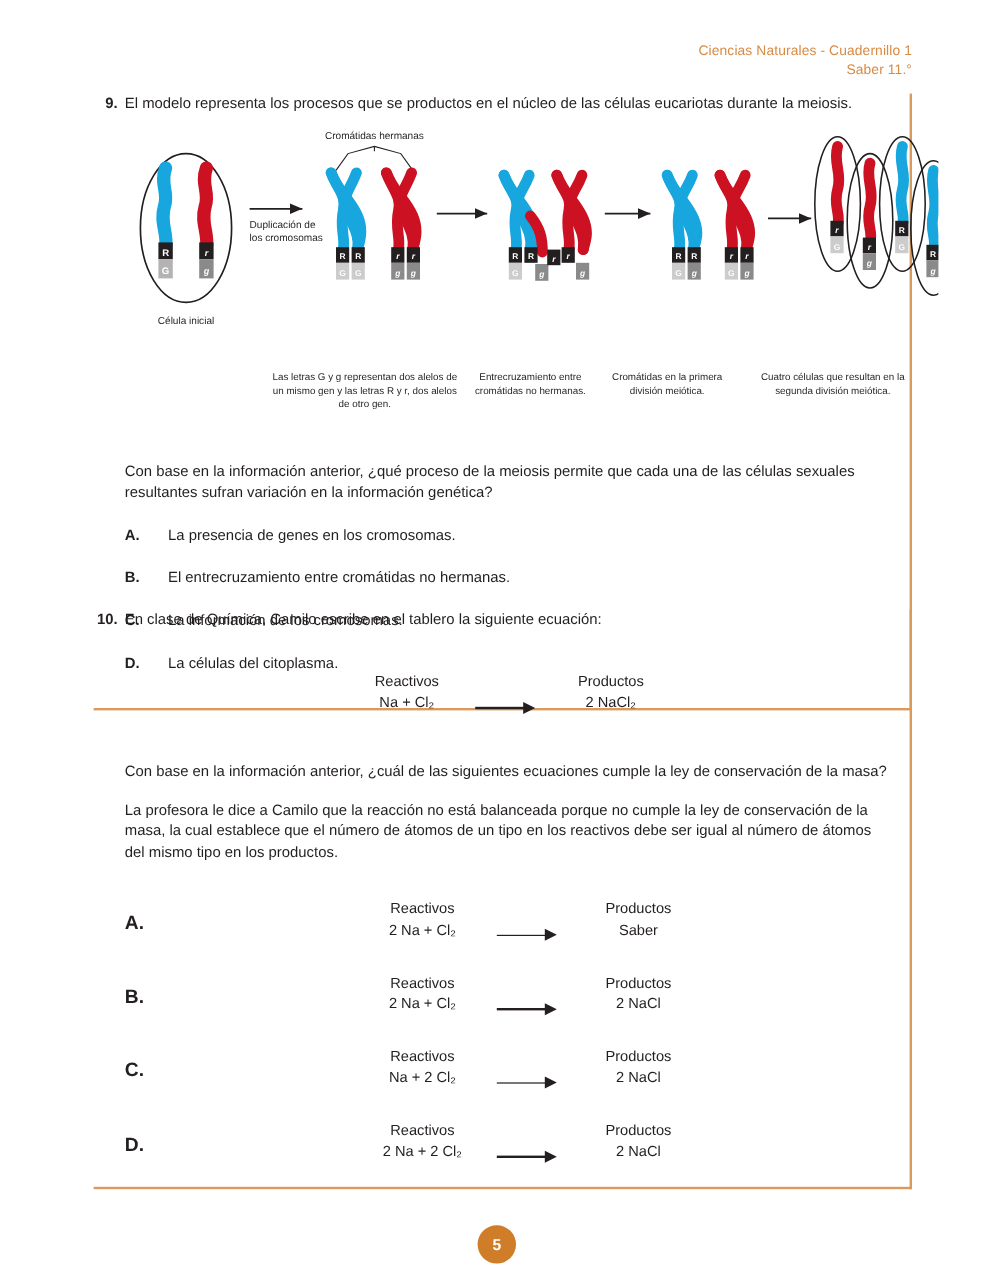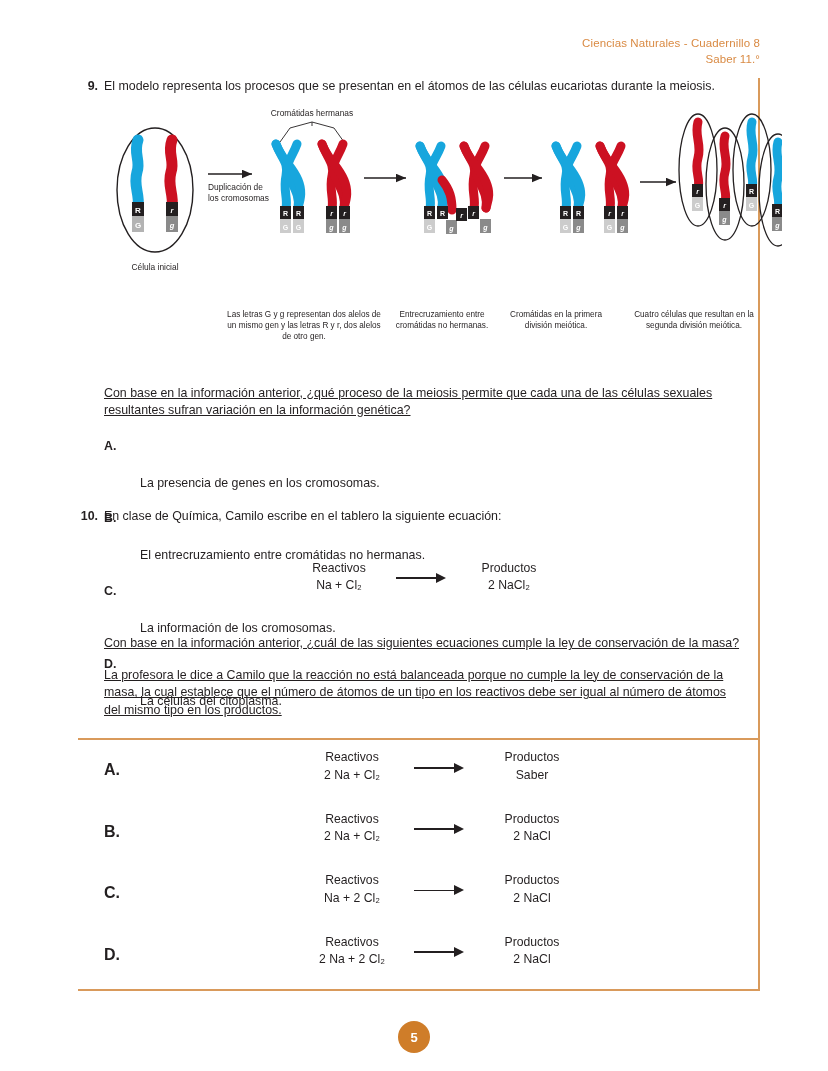--- a/index.html
+++ b/index.html
@@ -57,43 +57,42 @@
   .q-stem { flex: 1; }
 
   .q-body {
     padding-left: 26px;
     padding-right: 14px;
   }
   .para {
     font-size: 12.4px;
     line-height: 1.42;
     margin: 0 0 14px 0;
-    text-decoration: underline;
   }
 
   
   .options { margin-top: 18px; }
   .option {
     display: flex;
     align-items: flex-start;
     font-size: 12.4px;
     line-height: 1.42;
     margin-bottom: 18px;
   }
   .opt-letter {
     font-weight: bold;
     width: 36px;
     flex: 0 0 36px;
   }
-  .opt-text { flex: 1; margin-top: 37px; }
+  .opt-text { flex: 1; }
 
   
   .equation {
     display: flex;
-    align-items: center;
+    align-items: flex-end;
     justify-content: center;
     gap: 14px;
   }
   .eq-side {
     text-align: center;
     font-size: 12.2px;
     line-height: 1.45;
     min-width: 96px;
   }
   .eq-label { display: block; }
@@ -172,28 +171,28 @@
     align-items: center;
     justify-content: center;
   }
 </style>
 </head>
 <body>
 
 <div class="page">
 
   <div class="doc-header">
-    <div>Ciencias Naturales - Cuadernillo 8</div>
+    <div>Ciencias Naturales - Cuadernillo 1</div>
     <div>Saber 11.°</div>
   </div>
 
   <div class="question" id="q9">
     <div class="q-head">
       <span class="q-num">9.</span>
-      <span class="q-stem">El modelo representa los procesos que se presentan en el átomos de las células eucariotas durante la meiosis.</span>
+      <span class="q-stem">El modelo representa los procesos que se productos en el núcleo de las células eucariotas durante la meiosis.</span>
     </div>
 
     <div class="q-body">
 
       <div class="diagram">
         <svg width="682" height="205" viewBox="0 0 682 205" xmlns="http://www.w3.org/2000/svg">
           <defs>
             <marker id="ah" markerWidth="8" markerHeight="8" refX="7" refY="3" orient="auto">
               <path d="M0,0 L7,3 L0,6 z" fill="#231f20"></path>
             </marker>

